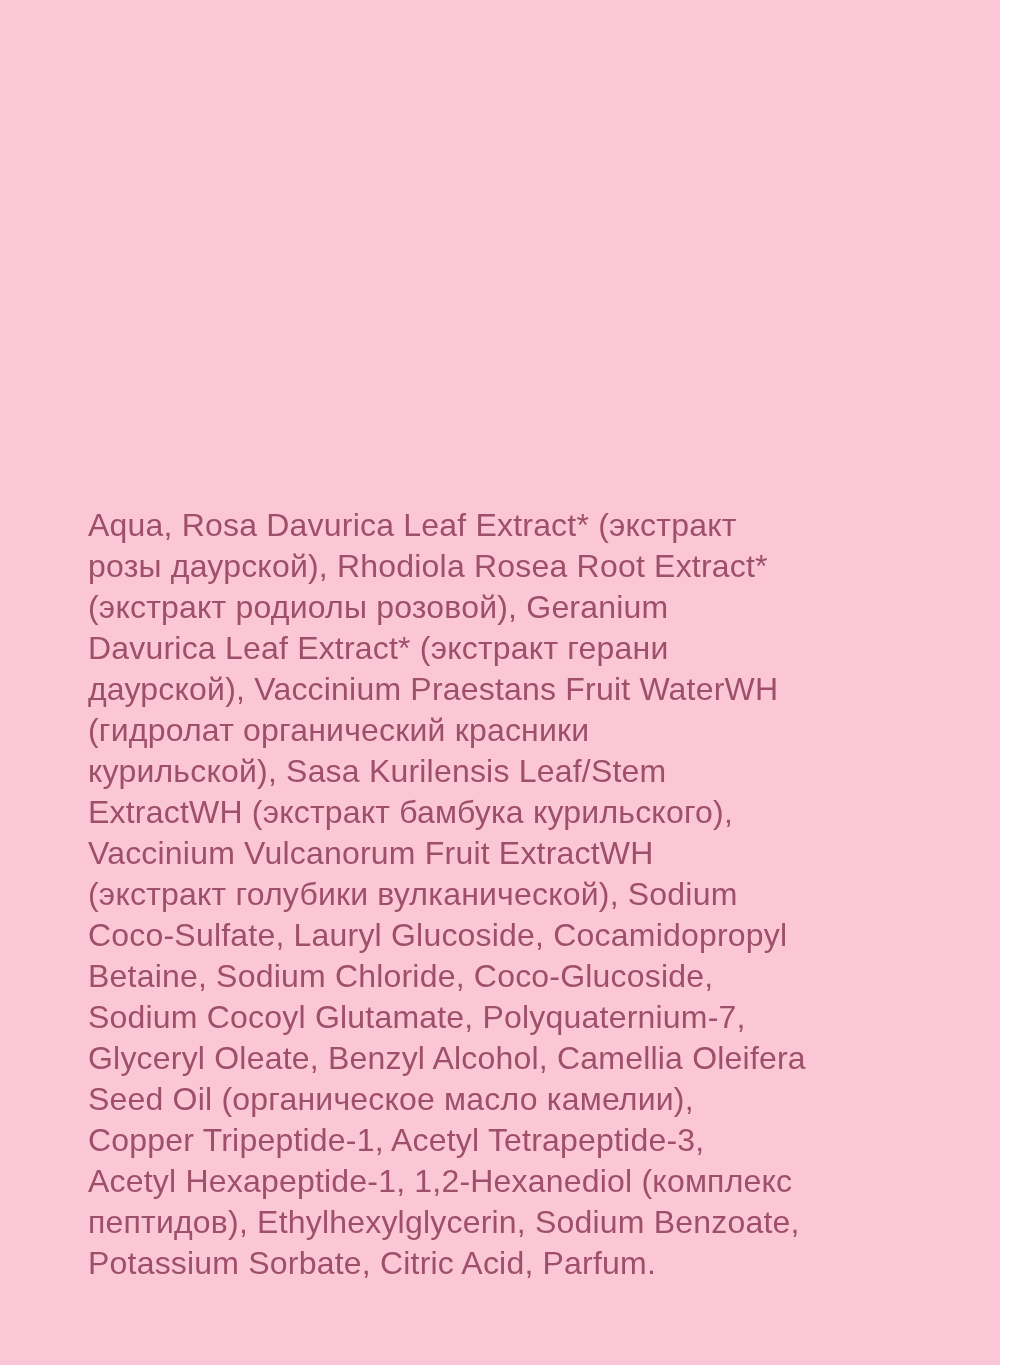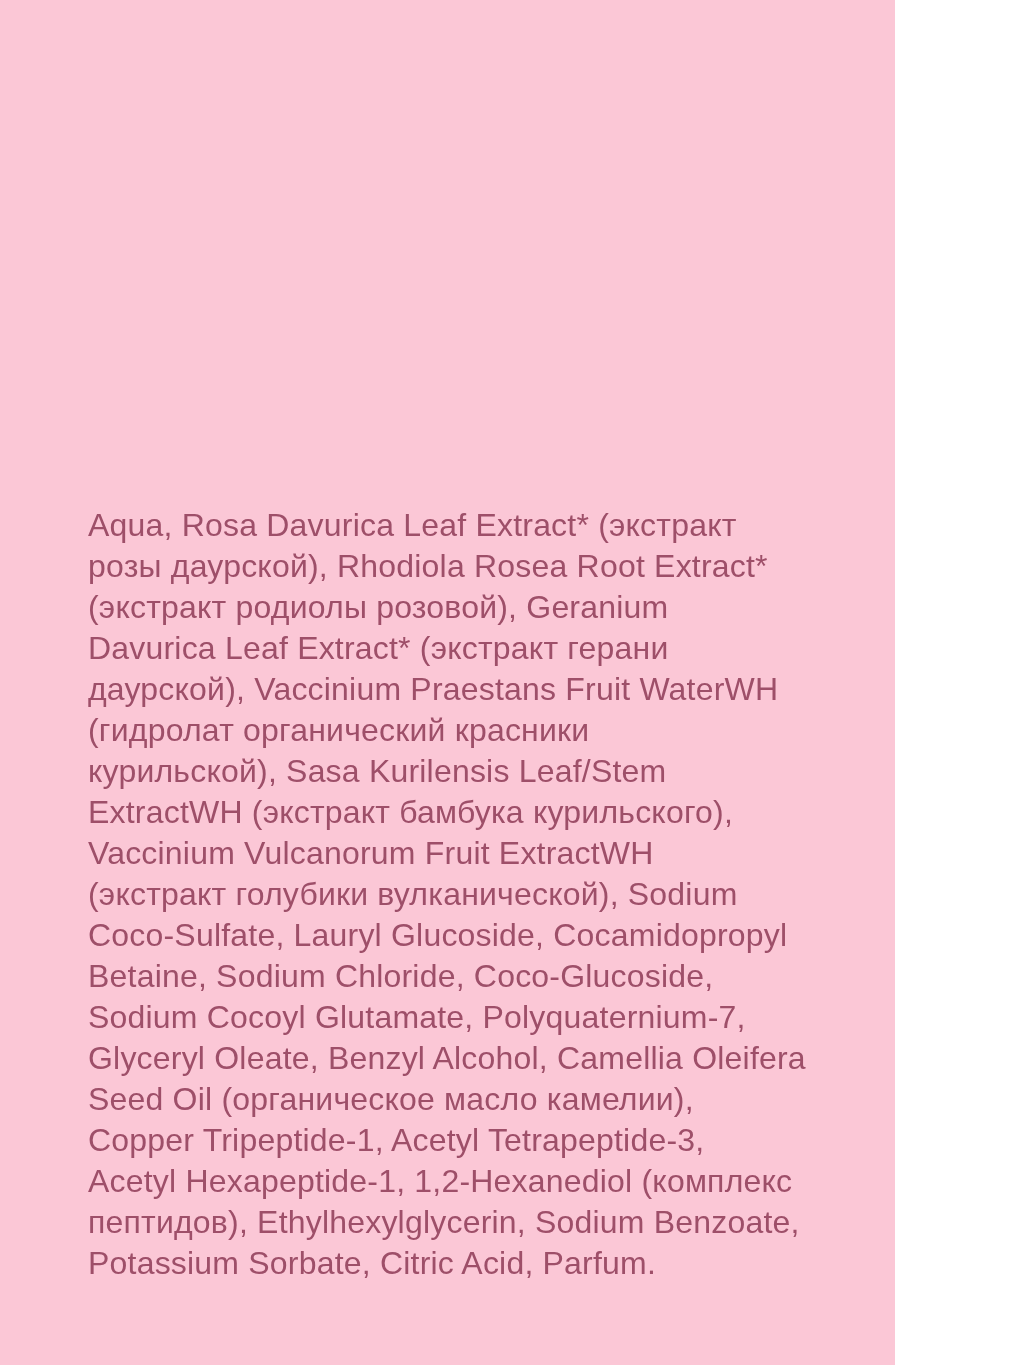--- a/index.html
+++ b/index.html
@@ -7,21 +7,21 @@
     padding: 0;
   }
   body {
     width: 1024px;
     height: 1365px;
     font-family: "Liberation Sans", sans-serif;
     overflow: hidden;
   }
   .page {
     position: relative;
-    width: 895px;
+    width: 1000px;
     height: 1365px;
     background: #FBC7D6;
   }
   .ingredients-text {
     position: absolute;
     left: 88px;
     top: 505px;
     width: 856px;
     margin: 0;
     color: #9E4F69;

